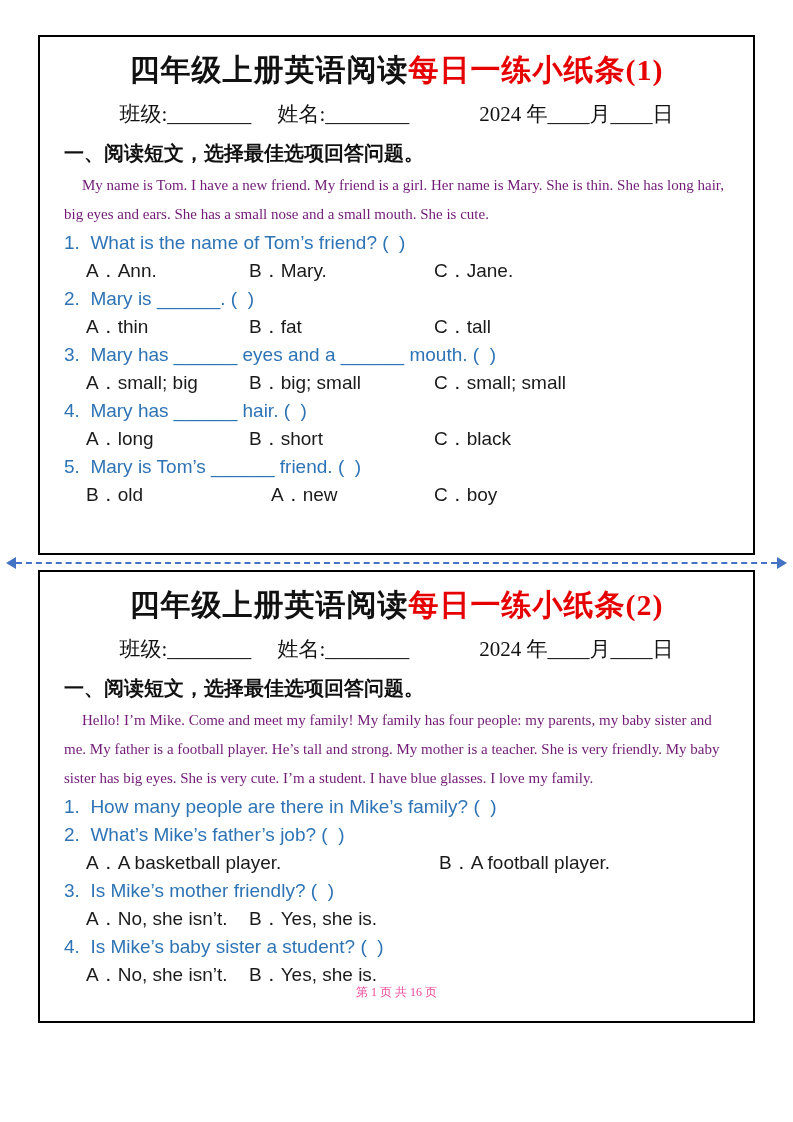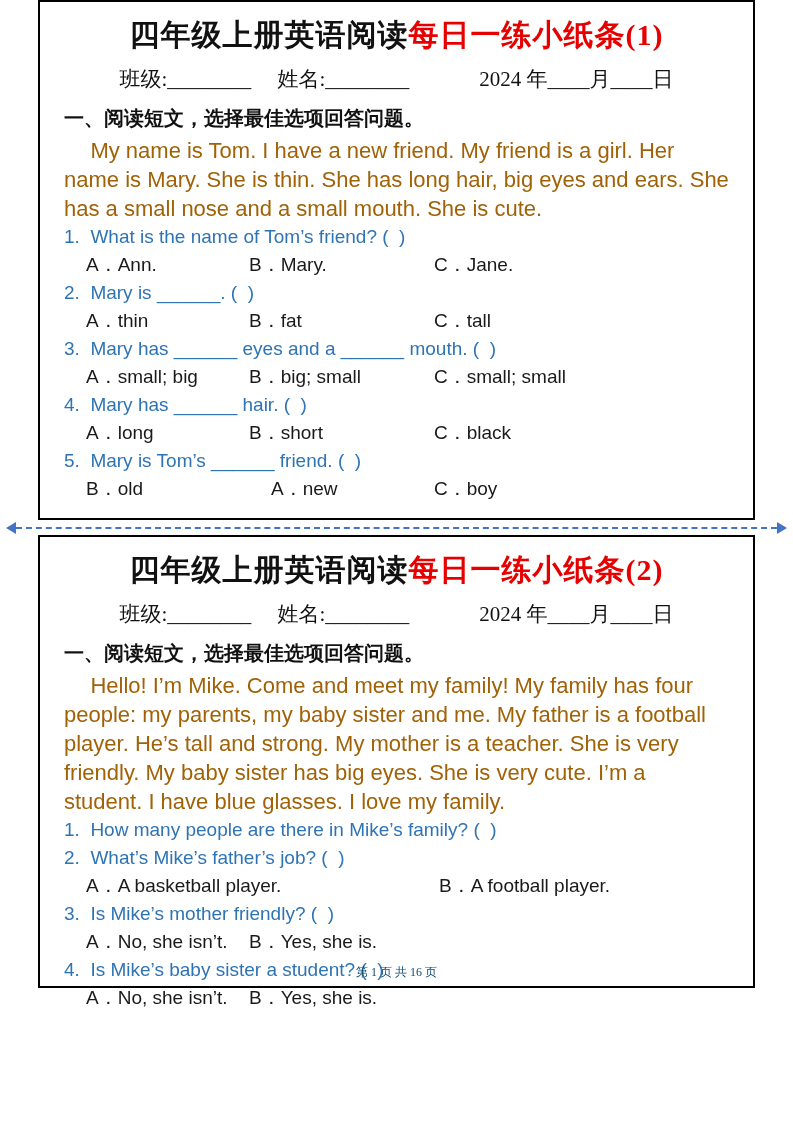--- a/index.html
+++ b/index.html
@@ -10,21 +10,21 @@
     font-family: "Liberation Sans", "DejaVu Sans", sans-serif;
     color: #111;
     overflow: hidden;
   }
   .sheet {
     margin: 0 38px;
     border: 2.5px solid #000;
     padding: 10px 24px 8px;
     background: #fff;
   }
-  .sheet-1 { height: 520px; }
+  .sheet-1 { margin-top: 35px; height: 520px; }
   .sheet-2 { height: 453px; position: relative; }
 
   .title {
     text-align: center;
     font-size: 30px;
     font-weight: bold;
     line-height: 38px;
     margin-top: 4px;
     font-family: "Liberation Serif", "DejaVu Serif", serif;
     letter-spacing: 1px;
@@ -48,25 +48,26 @@
   .heading {
     margin-top: 10px;
     font-size: 20px;
     font-weight: bold;
     line-height: 28px;
     font-family: "Liberation Serif", "DejaVu Serif", serif;
   }
 
   .passage {
     margin-top: 4px;
-    font-size: 22px;
+    font-size: 15px;
     line-height: 29px;
     text-indent: 1.2em;
     white-space: pre-wrap;
-    color: #a16207;
+    color: #701a75;
+    font-family: Liberation Serif, serif;
   }
 
   .question { }
   .q-text {
     font-size: 19px;
     line-height: 28px;
     color: #2e74b5;
     white-space: pre-wrap;
   }
   .options {
@@ -95,24 +96,24 @@
     width: 0; height: 0;
     border-top: 6px solid transparent;
     border-bottom: 6px solid transparent;
   }
   .arrow.left  { border-right: 10px solid #4472c4; }
   .arrow.right { border-left: 10px solid #4472c4; }
 
   .footer {
     position: absolute;
     left: 0; right: 0;
-    bottom: 5px;
+    bottom: 20px;
     text-align: center;
     font-size: 12px;
-    color: #0c4a6e;
+    color: #ec4899;
     font-family: "Liberation Serif", "DejaVu Serif", serif;
   }
 </style>
 </head>
 <body>
 
 <section class="sheet sheet-1">
   <h1 class="title"><span class="t-black">四年级上册英语阅读</span><span class="t-red">每日一练小纸条(1)</span></h1>
 
   <div class="info">

